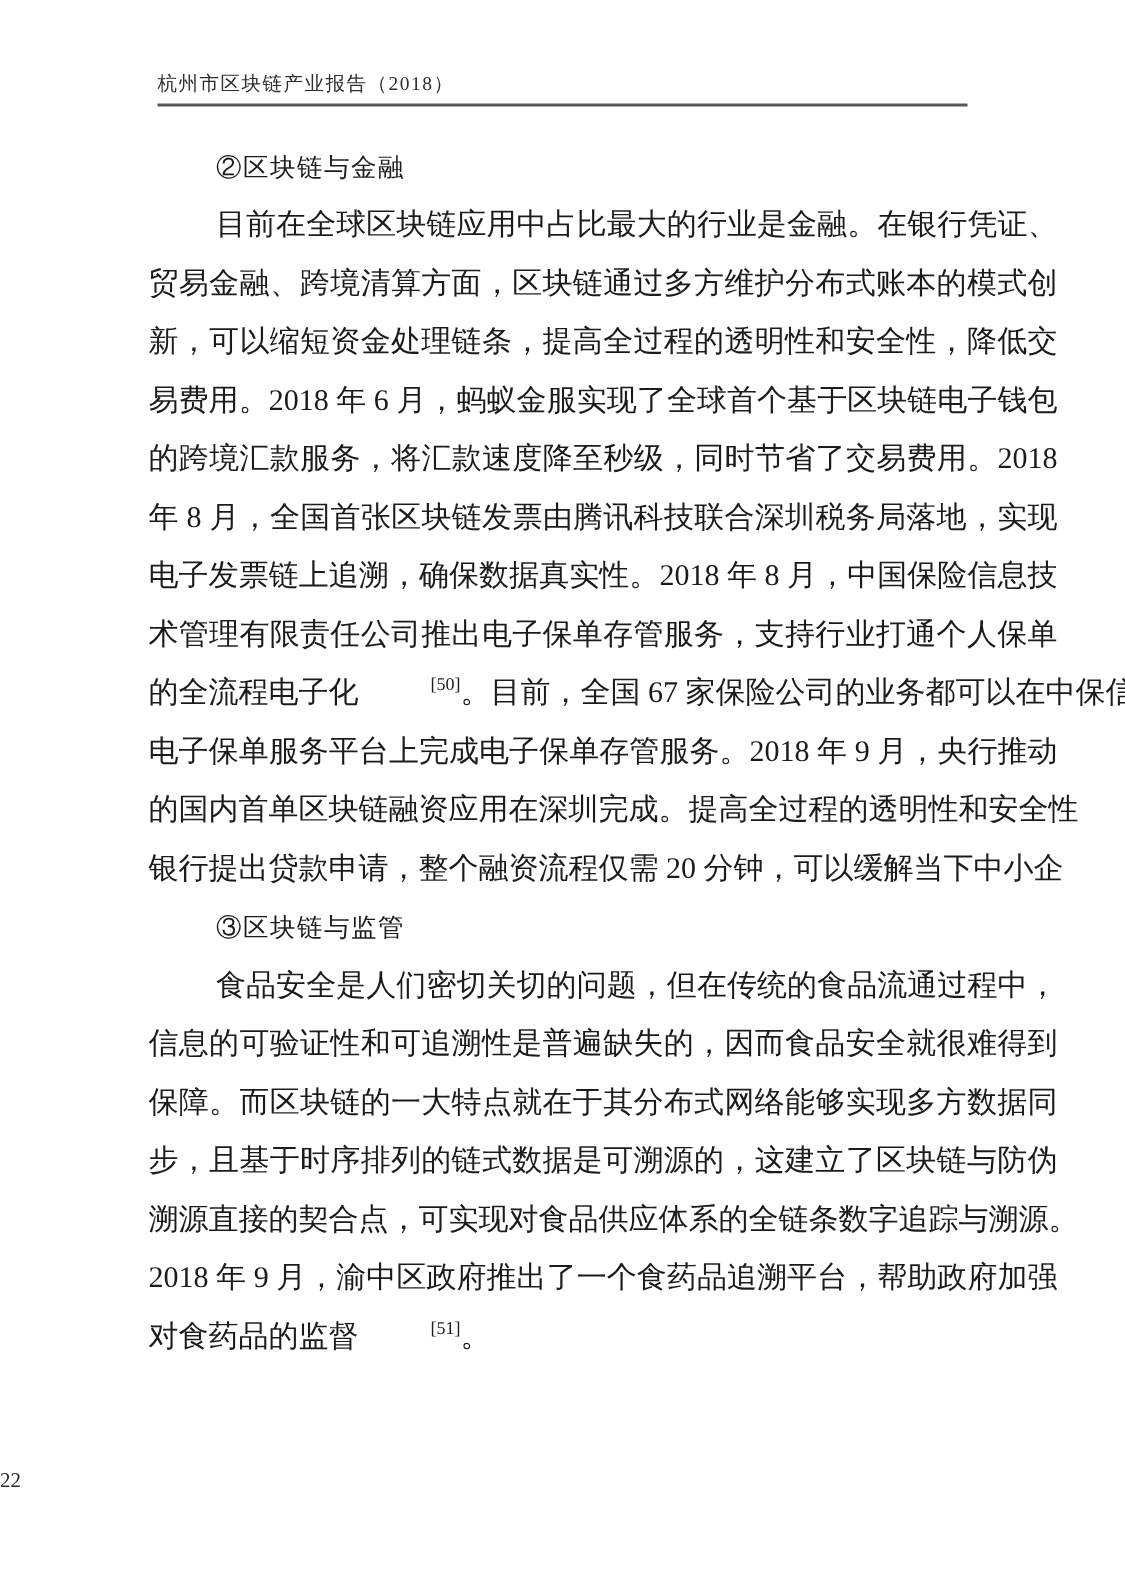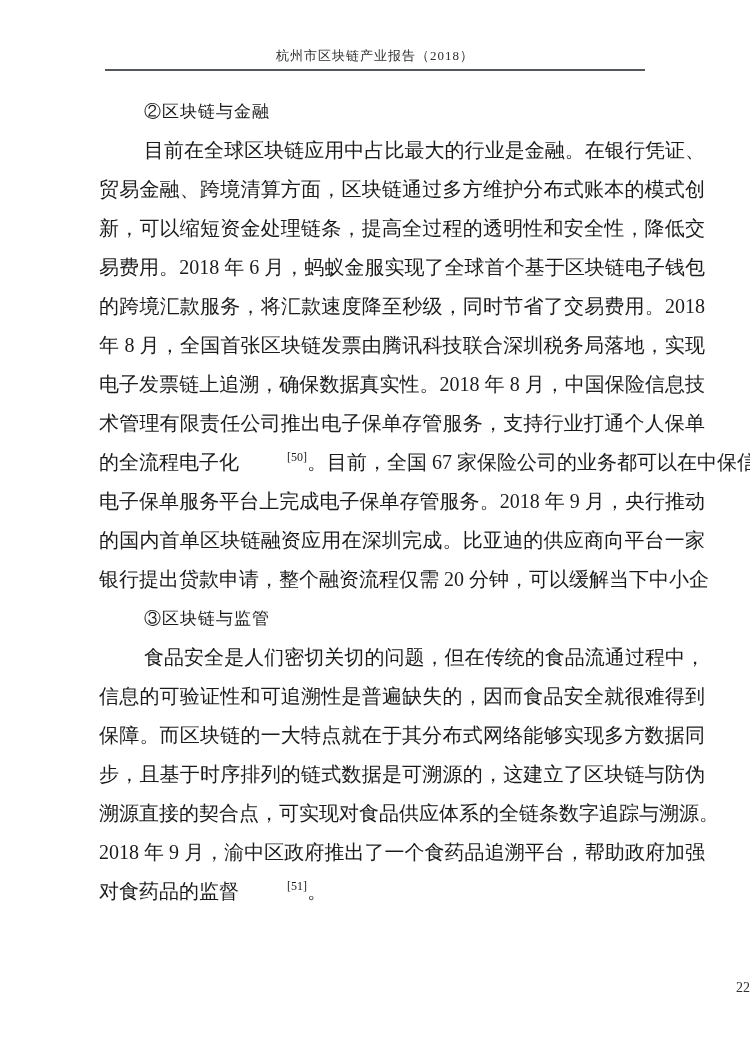--- a/index.html
+++ b/index.html
@@ -11,21 +11,20 @@
     background: #ffffff;
     font-family: "Liberation Serif", "DejaVu Serif", serif;
     color: #1b1b1b;
     overflow: hidden;
   }
   .header-title {
     position: absolute;
     top: 48px;
     left: 105px;
     width: 540px;
-    text-align: center;
     font-size: 13px;
     line-height: 16px;
     letter-spacing: 1px;
     color: #2e2e2e;
   }
   .header-rule {
     position: absolute;
     top: 69px;
     left: 105px;
     width: 540px;
@@ -60,21 +59,21 @@
     font-size: 12px;
     line-height: 0;
     letter-spacing: 0;
     padding-left: 48px;
   }
   .footer-pagenum {
     position: absolute;
     top: 980px;
     left: 0;
     width: 750px;
-    text-align: right;
+    text-align: left;
     font-size: 14px;
     color: #2e2e2e;
   }
 </style>
 </head>
 <body>
 
 <div class="page">
   <div class="header-title">杭州市区块链产业报告（2018）</div>
   <div class="header-rule"></div>
@@ -84,21 +83,21 @@
       <div class="line ind jl">目前在全球区块链应用中占比最大的行业是金融。在银行凭证、</div>
       <div class="line jl">贸易金融、跨境清算方面，区块链通过多方维护分布式账本的模式创</div>
       <div class="line jl">新，可以缩短资金处理链条，提高全过程的透明性和安全性，降低交</div>
       <div class="line jl">易费用。2018 年 6 月，蚂蚁金服实现了全球首个基于区块链电子钱包</div>
       <div class="line jl">的跨境汇款服务，将汇款速度降至秒级，同时节省了交易费用。2018</div>
       <div class="line jl">年 8 月，全国首张区块链发票由腾讯科技联合深圳税务局落地，实现</div>
       <div class="line jl">电子发票链上追溯，确保数据真实性。2018 年 8 月，中国保险信息技</div>
       <div class="line jl">术管理有限责任公司推出电子保单存管服务，支持行业打通个人保单</div>
       <div class="line jl">的全流程电子化<sup>[50]</sup>。目前，全国 67 家保险公司的业务都可以在中保信</div>
       <div class="line jl">电子保单服务平台上完成电子保单存管服务。2018 年 9 月，央行推动</div>
-      <div class="line jl">的国内首单区块链融资应用在深圳完成。比亚迪的供应商向平台一家</div>
+      <div class="line jl">的国内首单区块链融资应用在深圳完成。提高全过程的透明性和安全性</div>
       <div class="line jl">银行提出贷款申请，整个融资流程仅需 20 分钟，可以缓解当下中小企</div>
       <div class="heading">③区块链与监管</div>
       <div class="line ind jl">食品安全是人们密切关切的问题，但在传统的食品流通过程中，</div>
       <div class="line jl">信息的可验证性和可追溯性是普遍缺失的，因而食品安全就很难得到</div>
       <div class="line jl">保障。而区块链的一大特点就在于其分布式网络能够实现多方数据同</div>
       <div class="line jl">步，且基于时序排列的链式数据是可溯源的，这建立了区块链与防伪</div>
       <div class="line jl">溯源直接的契合点，可实现对食品供应体系的全链条数字追踪与溯源。</div>
       <div class="line jl">2018 年 9 月，渝中区政府推出了一个食药品追溯平台，帮助政府加强</div>
       <div class="line">对食药品的监督<sup>[51]</sup>。</div>
     </div>

